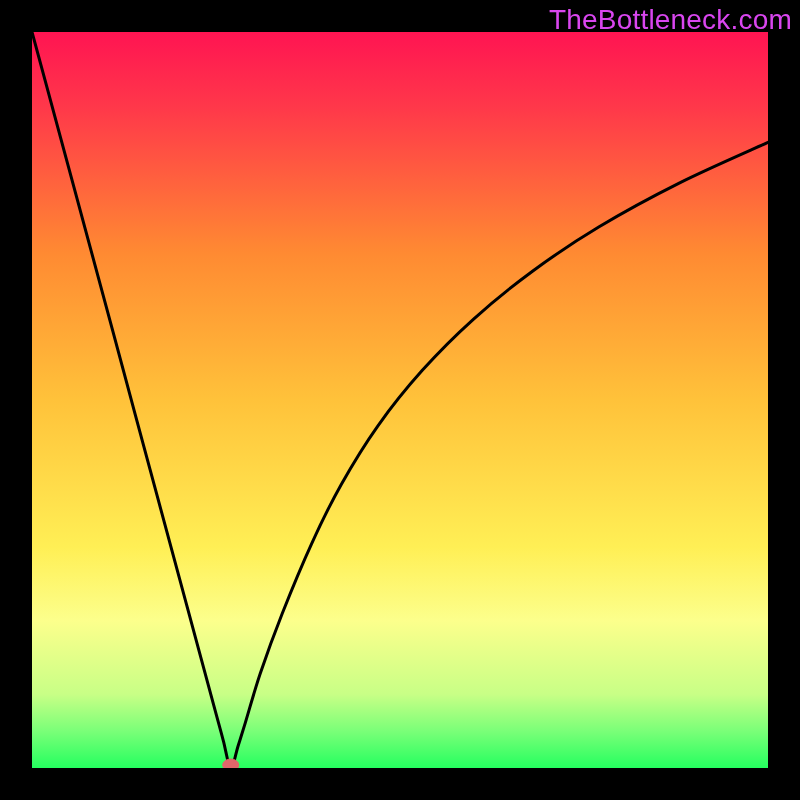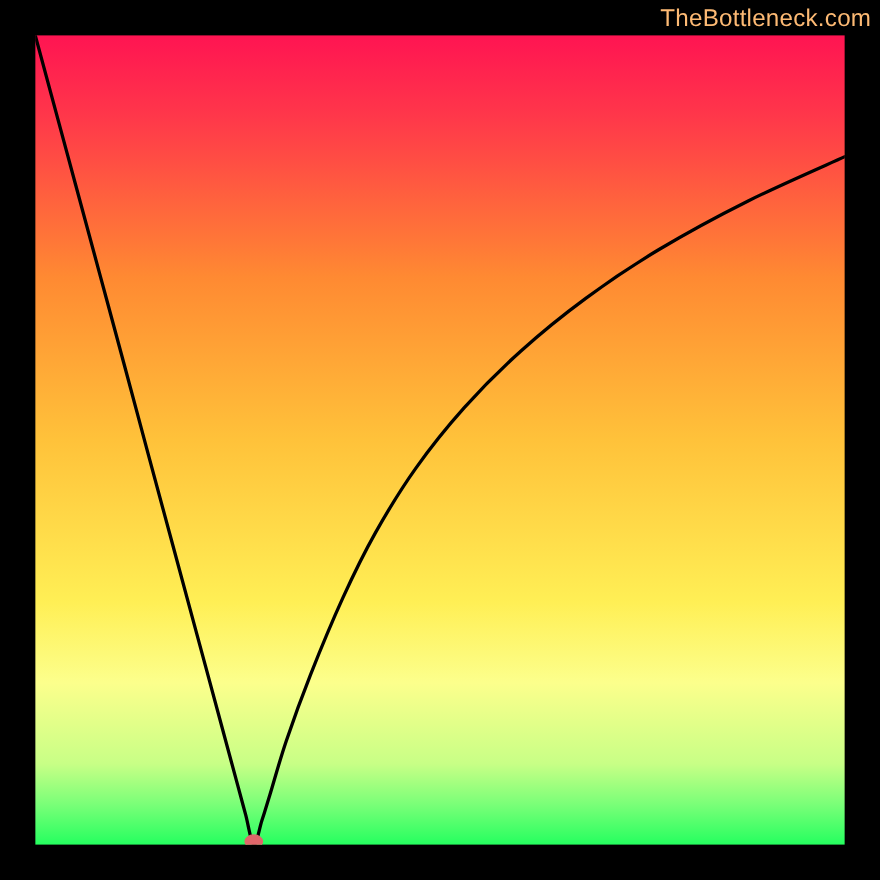--- a/index.html
+++ b/index.html
@@ -29,22 +29,22 @@
     position: absolute;
     left: 0;
     top: 0;
     width: 736px;
     height: 736px;
   }
   .watermark {
     position: absolute;
     top: 4px;
     right: 8px;
-    color: #fdba74;
-    font-size: 22px;
+    color: #d946ef;
+    font-size: 28px;
     font-weight: 500;
     letter-spacing: 0.2px;
     user-select: none;
   }
 </style>
 </head>
 <body>
 
 <div class="frame">
   <div class="plot-outer">

